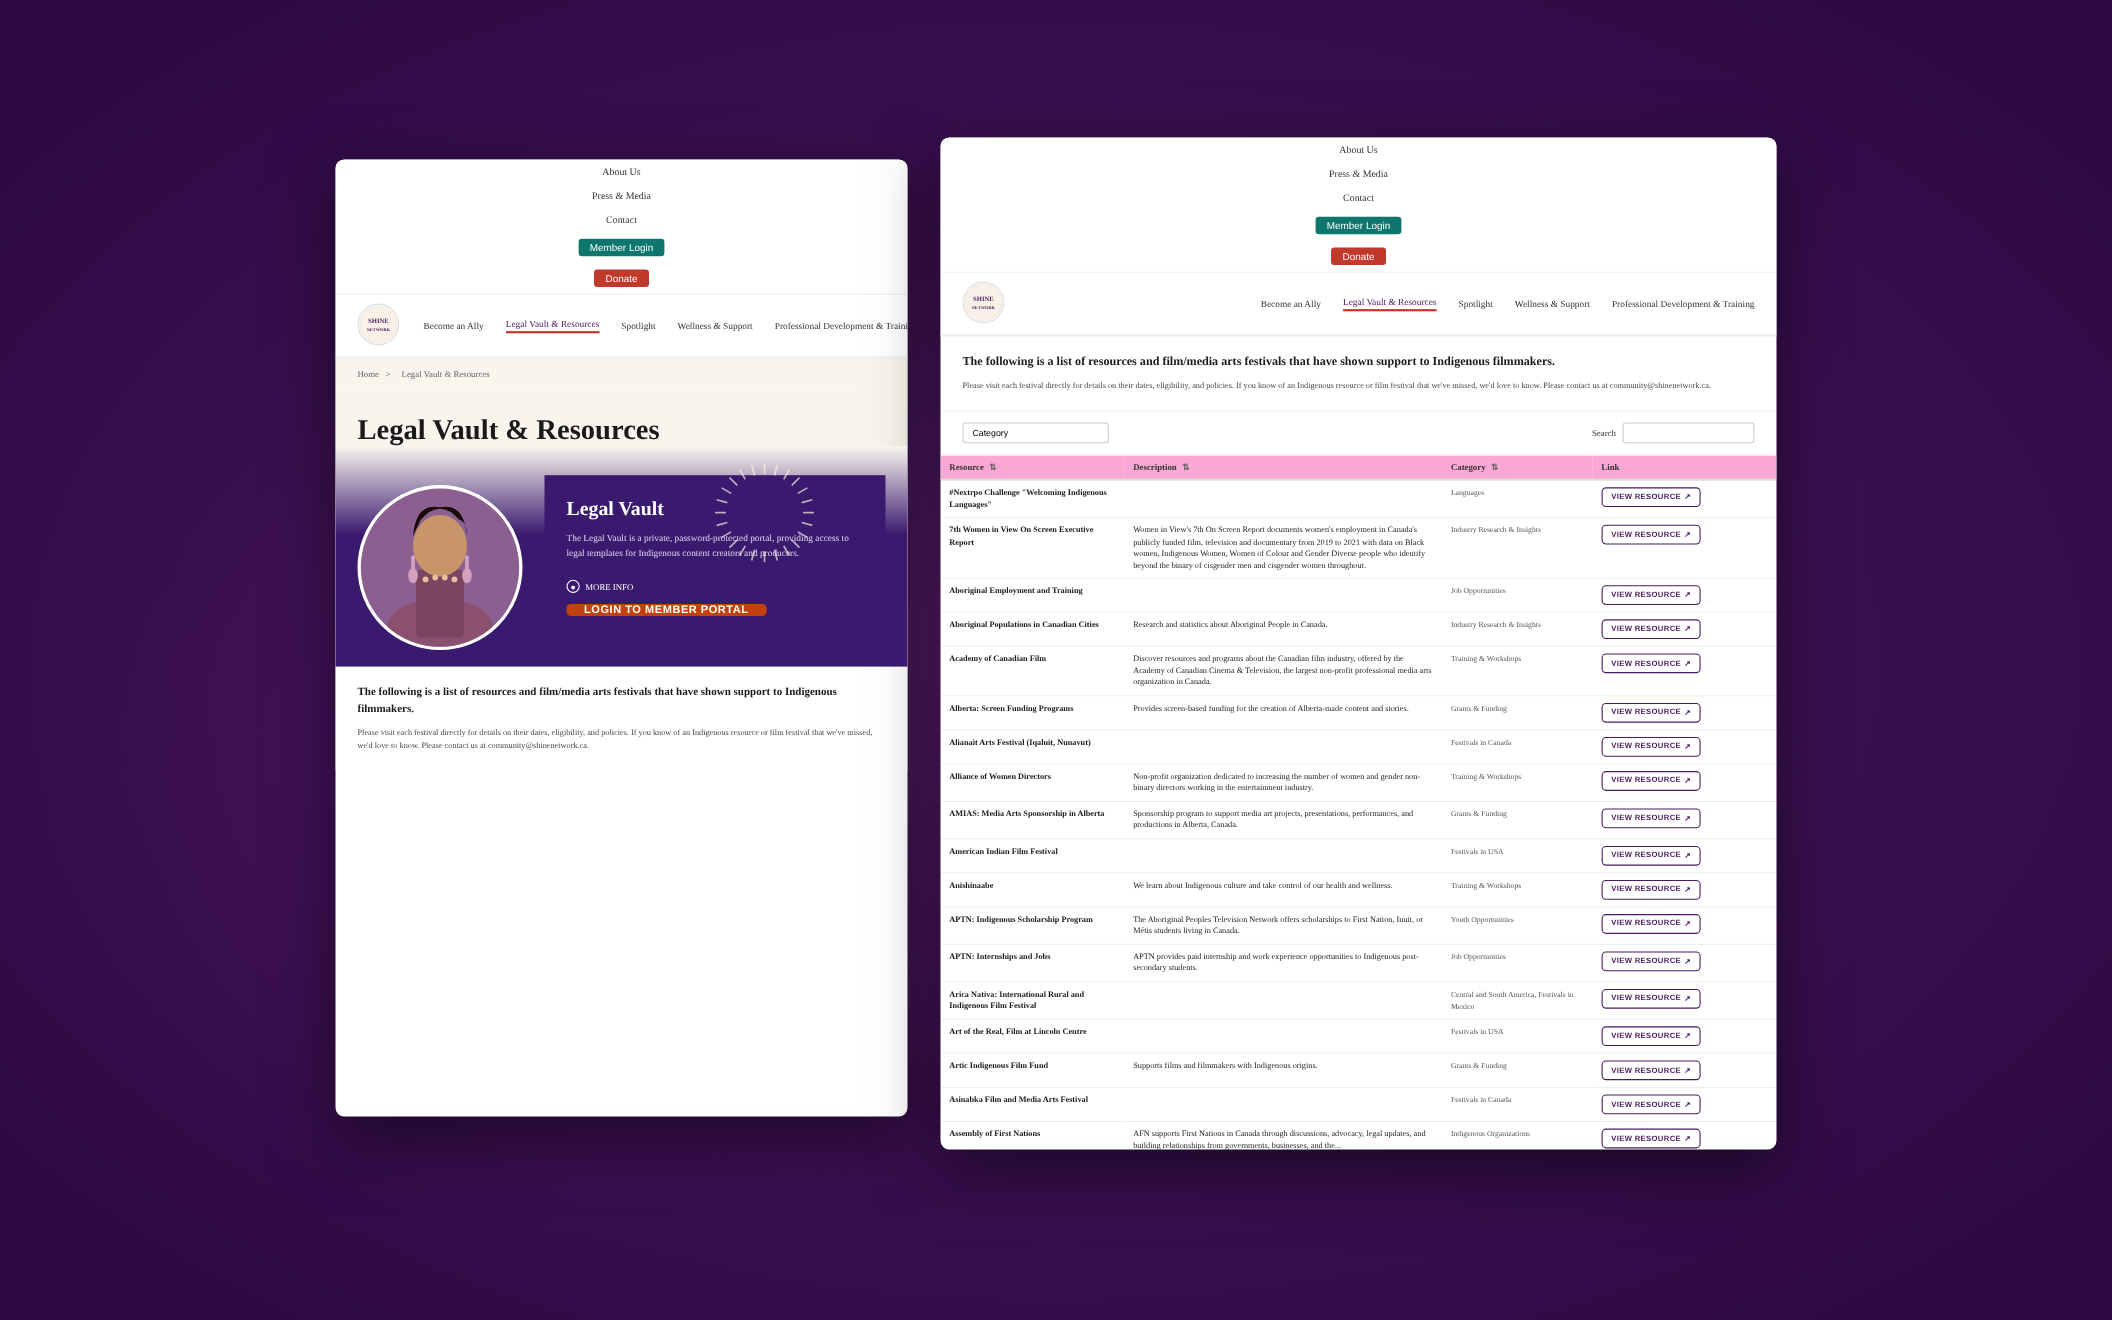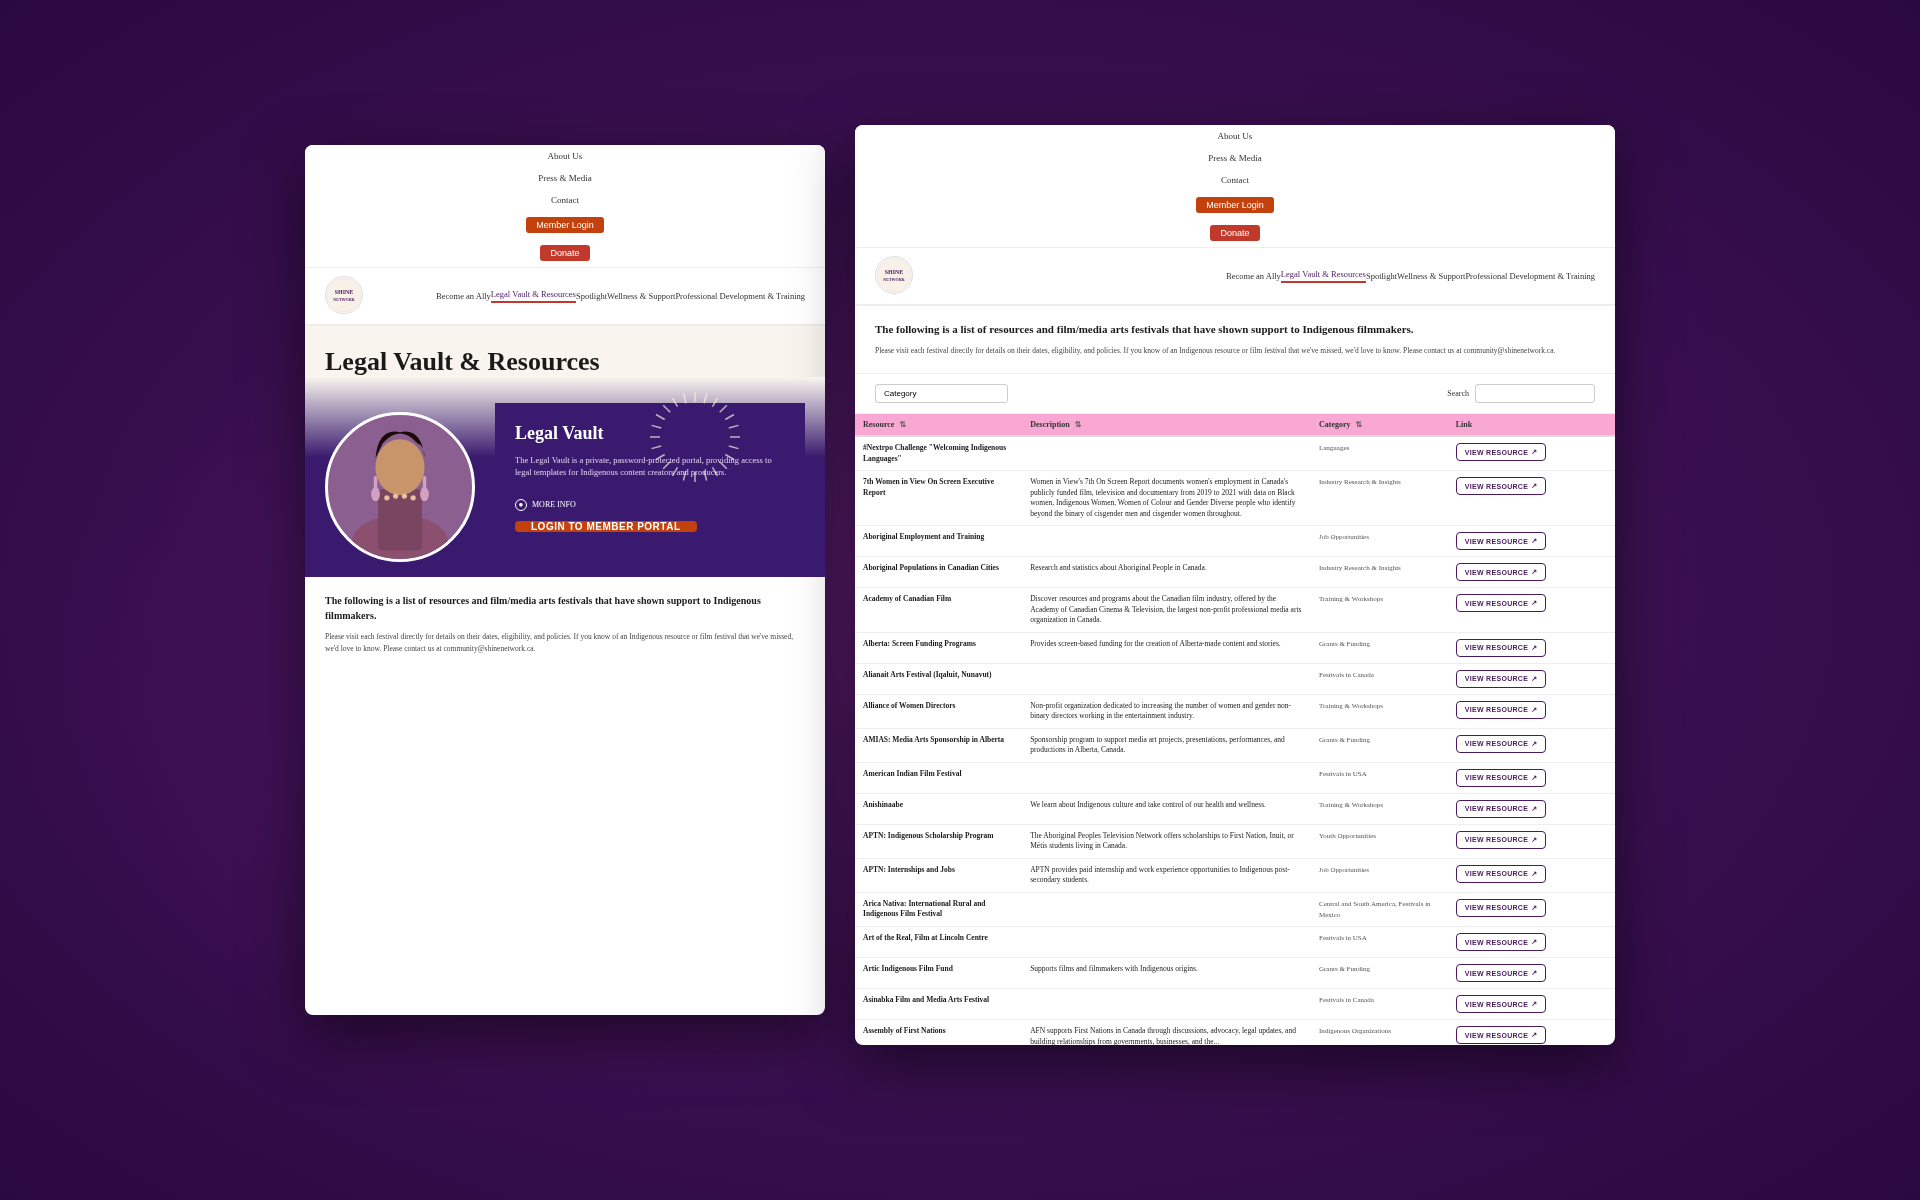--- a/index.html
+++ b/index.html
@@ -79,21 +79,21 @@
       cursor: pointer;
     }
     .top-bar-btn {
       padding: 3px 10px;
       border-radius: 3px;
       font-size: 9px;
       cursor: pointer;
       border: none;
     }
     .btn-member {
-      background: #c2410c;
+      background: #0f766e;
       color: #fff;
     }
     .btn-donate {
       background: #c0392b;
       color: #fff;
     }
 
     .main-nav {
       background: #fff;
       border-bottom: 2px solid #eee;
@@ -117,21 +117,21 @@
       align-items: center;
       justify-content: center;
       font-size: 6px;
       color: #4a1a5e;
       font-weight: bold;
       text-align: center;
       line-height: 1.1;
     }
     .nav-links {
       display: flex;
-      gap: 0;
+      gap: 20px;
       align-items: center;
       font-size: 8.5px;
       color: #333;
       flex: 1;
       justify-content: flex-end;
     }
     .nav-link {
       cursor: pointer;
       white-space: nowrap;
     }
@@ -401,20 +401,25 @@
       </div>
       <div class="nav-links">
         <span class="nav-link">Become an Ally</span>
         <span class="nav-link active">Legal Vault &amp; Resources</span>
         <span class="nav-link">Spotlight</span>
         <span class="nav-link">Wellness &amp; Support</span>
         <span class="nav-link">Professional Development &amp; Training</span>
       </div>
     </div>
 
+    <div class="breadcrumb">
+      <a>Home</a>
+      <span>&gt;</span>
+      <span>Legal Vault &amp; Resources</span>
+    </div>
 
     <div class="hero-section">
       <h1 class="page-title-left">Legal Vault &amp; Resources</h1>
     </div>
 
     <div class="hero-visual">
 
       <svg class="sunburst" viewBox="0 0 100 100">
         <g transform="translate(50,50)">
           <line x1="0" y1="-45" x2="0" y2="-35" stroke="#f9f0e0" stroke-width="1.5"></line>

